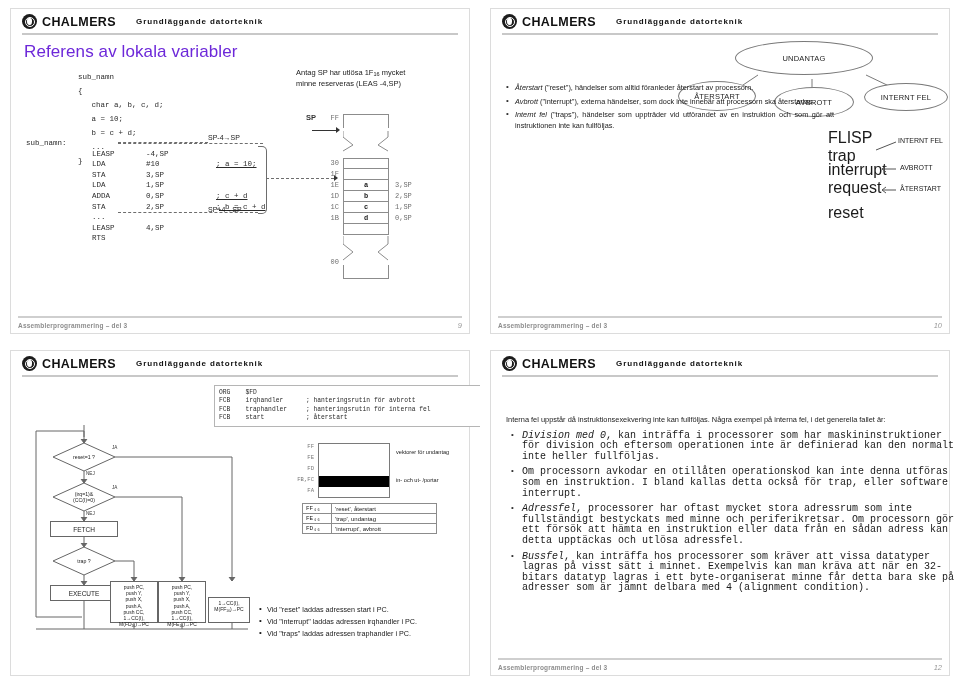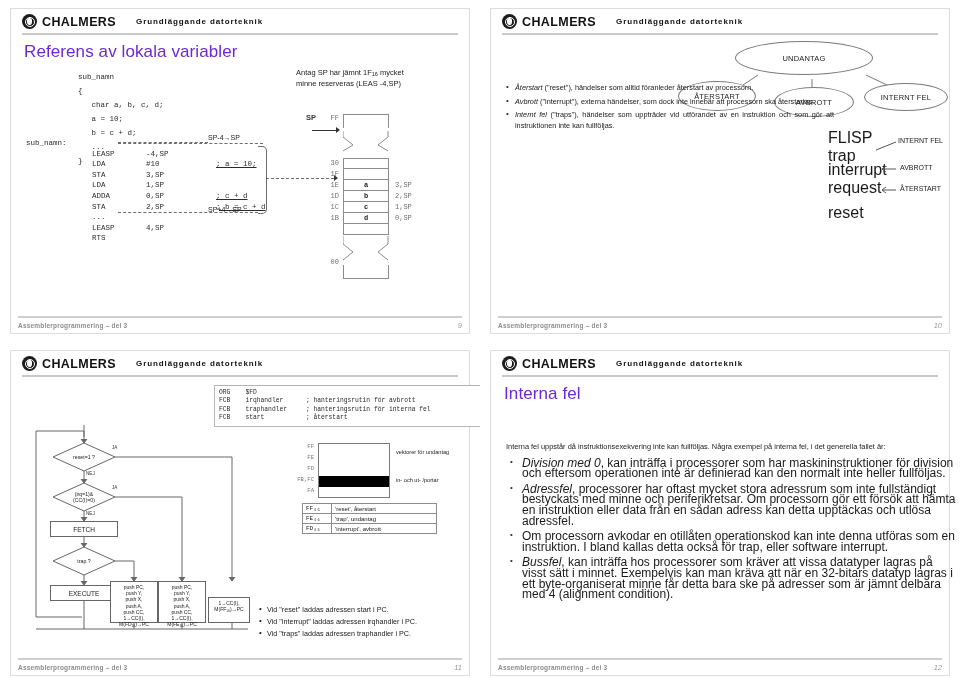--- a/index.html
+++ b/index.html
@@ -155,22 +155,22 @@
   .vtable td.v { width:98px; }
 
   .s3-bul { position:absolute; left:240px; top:228px; width:218px; }
   .s3-bul li { font-size:7.2px; line-height:10px; margin-bottom:2px;
                list-style:none; position:relative; padding-left:9px; }
   .s3-bul li::before { content:"\2022"; position:absolute; left:1px; top:-1px; font-size:8px;}
 
   
   .s4-body { margin:38px 4px 0 8px; width:452px; }
   .s4-intro { font-size:7.4px; line-height:10.6px; margin-bottom:5px; color:#1a1a1a;}
-  .s4-bul li { font-size:12px; line-height:10.6px; margin-bottom:5px;
-               list-style:none; position:relative; padding-left:16px; color:#1a1a1a;}
+  .s4-bul li { font-size:10px; line-height:10.6px; margin-bottom:5px;
+               list-style:none; position:relative; padding-left:16px; color:#1a1a1a;font-family:Liberation Mono, monospace;}
   .s4-bul li::before { content:"\2022"; position:absolute; left:4px; top:-1px;
                        font-size:8px; color:#333;}
   ul { margin:0; padding:0; }
 </style>
 </head>
 <body>
 
 <div class="deck">
 
   <div class="slide">
@@ -188,21 +188,21 @@
       <div class="s1-body">
         <div class="c-src mono">sub_namn
 {
    char a, b, c, d;
    a = 10;
    b = c + d;
    ...
 }</div>
 
         <div class="note">
-          <span>Antag SP har jämnt 1F</span><span class="sub">16</span><span> mycket</span><br>
+          <span>Antag SP har utlösa 1F</span><span class="sub">16</span><span> mycket</span><br>
           <span>minne reserveras (LEAS -4,SP)</span>
         </div>
 
         <div class="asm">
           <div class="mono">sub_namn:</div>
           <table>
             <tbody>
                 <tr>
                   <td class="lbl"></td>
                   <td class="op">LEASP</td>
@@ -512,47 +512,39 @@
         </tbody>
           </table>
 
         <ul class="s3-bul">
           <li>Vid "reset" laddas adressen start i PC.</li>
           <li>Vid "interrupt" laddas adressen irqhandler i PC.</li>
           <li>Vid "traps" laddas adressen traphandler i PC.</li>
         </ul>
       </div>
     </div>
-    <div class="footer">
-      <div class="fline"></div>
-      <div class="frow">
-        <div class="ftext">Assemblerprogrammering – del 3</div>
-        <div class="fpage">11</div>
-      </div>
-    </div>
   </div>
 
   <div class="slide">
     <div class="slide-inner">
       <div class="hdr">
         <div class="logo-wrap">
           <div class="seal"></div>
           <div class="brand">CHALMERS</div>
         </div>
         <div class="course">Grundläggande datorteknik</div>
       </div>
       <div class="rule"></div>
-      <div class="title">Interna fel</div>
 
       <div class="s4-body">
         <div class="s4-intro">Interna fel uppstår då instruktionsexekvering inte kan fullföljas. Några exempel på interna fel, i det generella fallet är:</div>
         <ul class="s4-bul">
           <li><span class="it">Division med 0</span><span>, kan inträffa i processorer som har maskininstruktioner för division och eftersom operationen inte är definierad kan den normalt inte heller fullföljas.</span></li>
+          <li><span class="it"></span><span>Om processorn avkodar en otillåten operationskod kan inte denna utföras som en instruktion. I bland kallas detta också för trap, eller software interrupt.</span></li>
           <li><span class="it">Adressfel</span><span>, processorer har oftast mycket stora adressrum som inte fullständigt bestyckats med minne och periferikretsar.  Om processorn gör ett försök att hämta en instruktion eller data från en sådan adress kan detta upptäckas och utlösa adressfel.</span></li>
-          <li><span class="it"></span><span>Om processorn avkodar en otillåten operationskod kan inte denna utföras som en instruktion. I bland kallas detta också för trap, eller software interrupt.</span></li>
           <li><span class="it">Bussfel</span><span>, kan inträffa hos processorer som kräver att vissa datatyper lagras på visst sätt i minnet. Exempelvis kan man kräva att när en 32-bitars datatyp lagras i ett byte-organiserat minne får detta bara ske på adresser som är jämnt delbara med 4 (alignment condition).</span></li>
         </ul>
       </div>
     </div>
     <div class="footer">
       <div class="fline"></div>
       <div class="frow">
         <div class="ftext">Assemblerprogrammering – del 3</div>
         <div class="fpage">12</div>
       </div>

